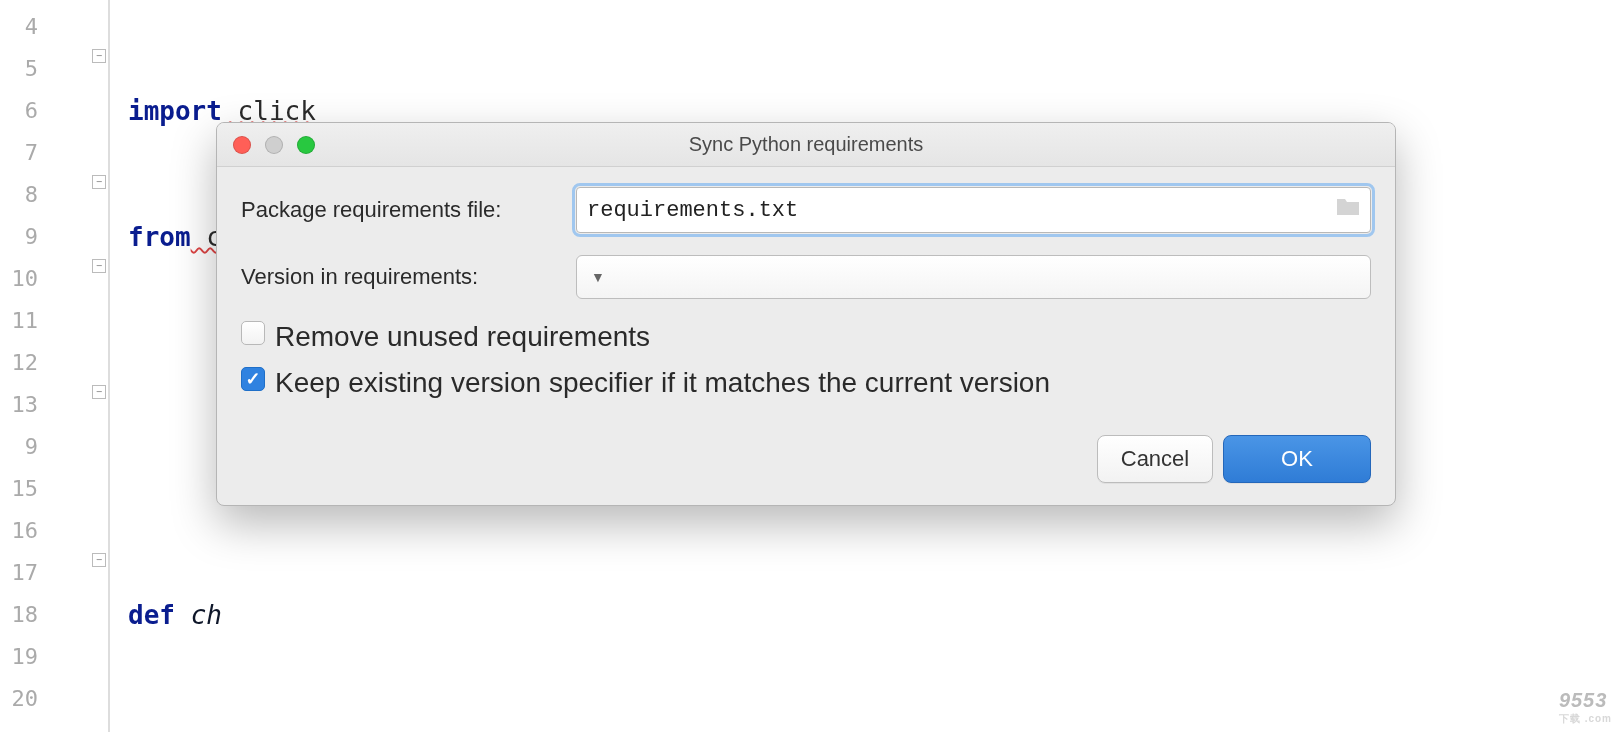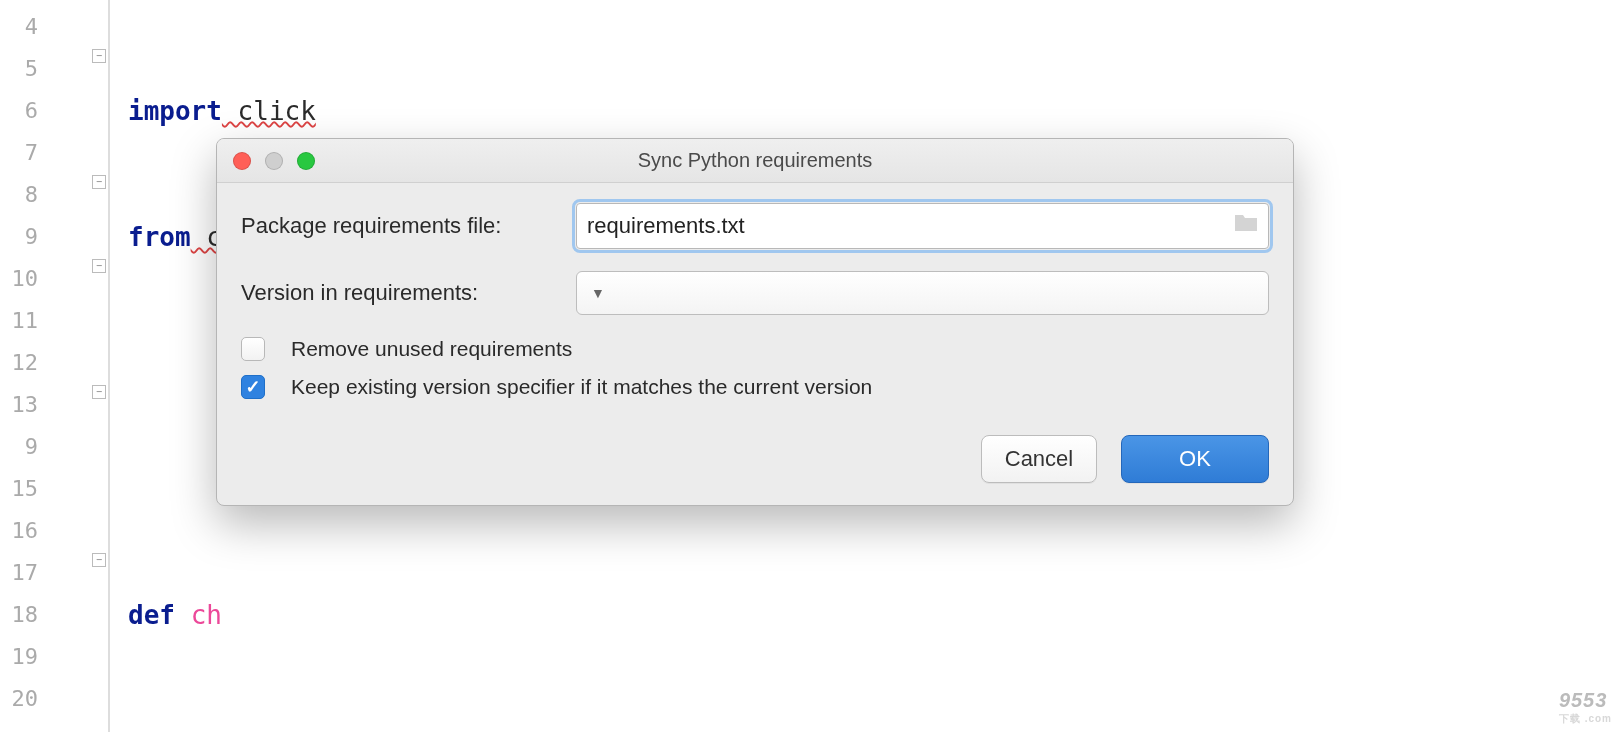--- a/index.html
+++ b/index.html
@@ -46,32 +46,32 @@
     display: flex; align-items:center; justify-content:center;
     font-size: 10px; color:#888;
   }
   .codearea {
     padding-left: 18px;
     padding-top: 6px;
     white-space: pre;
   }
   .codeline { height: 42px; }
   .kw { color: #0a1d8f; font-weight: 600; }
-  .fn { color: #ec4899; }
+  .fn { color: #0f172a; font-style: italic; }
   .wavy {
     text-decoration: underline wavy #d44;
     text-decoration-thickness: 1.5px;
   }
 
   
   .dialog {
     position: absolute;
     left: 216px;
-    top: 138px;
-    width: 1078px;
+    top: 122px;
+    width: 1180px;
     background: #ececec;
     border: 1px solid #b5b5b5;
     border-radius: 8px;
     box-shadow: 0 18px 45px rgba(0,0,0,0.28);
     overflow: hidden;
   }
   .titlebar {
     height: 44px;
     background: linear-gradient(#efefef,#e5e5e5);
     border-bottom: 1px solid #d0d0d0;
@@ -120,21 +120,21 @@
   .text-input {
     width: 100%;
     height: 46px;
     border: 1px solid #b8b8b8;
     border-radius: 4px;
     font-size: 22px;
     padding: 4px 48px 4px 10px;
     background:#fff;
     outline: 3px solid #a0c7ef;
     outline-offset: 1px;
-    font-family: Liberation Sans, sans-serif;
+    font-family: Liberation Mono, monospace;
     color:#222;
   }
   .folder-icon {
     position: absolute;
     right: 10px; top: 50%;
     transform: translateY(-50%);
     color: #b8b8b8;
   }
   .select {
     flex: 1;
@@ -147,23 +147,23 @@
     font-size: 22px;
     color:#333;
     cursor: default;
   }
   .select .arrow {
     font-size: 14px; color:#666;
   }
   .check-row {
     display: flex;
     align-items: flex-start;
-    gap: 26px;
+    gap: 10px;
     margin: 14px 0;
-    font-size: 21px;
+    font-size: 28px;
   }
   .chk {
     width: 24px; height: 24px;
     border: 1px solid #b8b8b8;
     border-radius: 5px;
     background: linear-gradient(#fff,#f2f2f2);
     display:flex;align-items:center;justify-content:center;
     flex-shrink: 0;
   }
   .chk.checked {
@@ -172,21 +172,21 @@
   }
   .chk.checked::after{
     content:"✓";
     color:#fff;
     font-size:18px;
     font-weight:700;
   }
   .dialog-footer {
     display:flex;
     justify-content:flex-end;
-    gap: 24px;
+    gap: 10px;
     padding: 12px 24px 22px 24px;
   }
   .btn {
     min-width: 116px;
     height: 48px;
     border-radius: 8px;
     border: 1px solid #bcbcbc;
     background: linear-gradient(#ffffff,#f2f2f2);
     font-size: 22px;
     color:#333;

